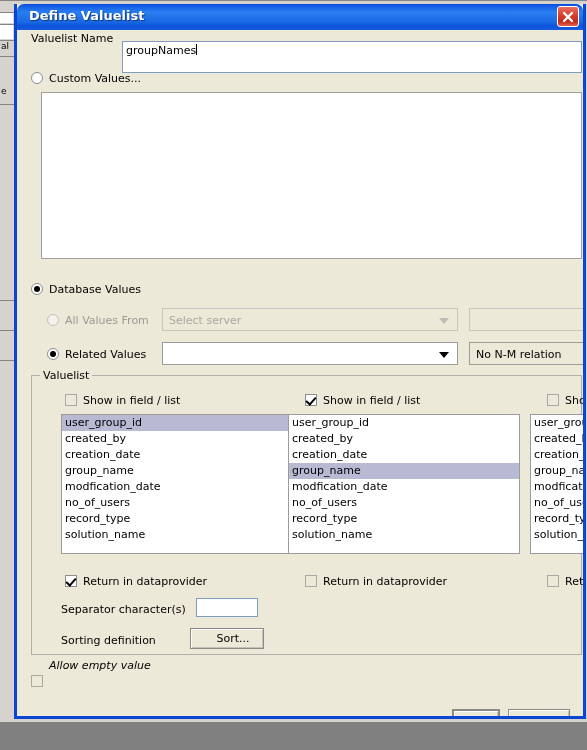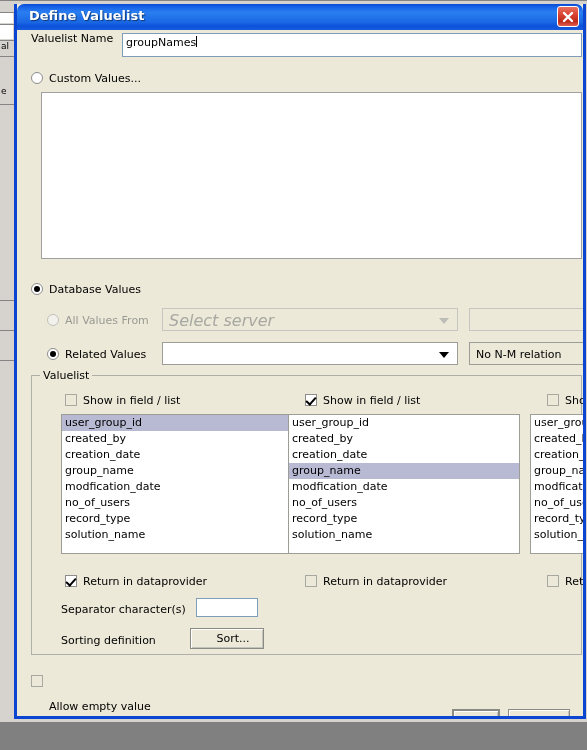--- a/index.html
+++ b/index.html
@@ -126,23 +126,22 @@
 
   .combo {
     position:absolute; background:#ffffff;
     border:1px solid #9d9d97;
     box-sizing:border-box;
     cursor:pointer;
   }
   .combo.dim { background:#ece9d8; border-color:#c6c6c0; }
   .combo .cval {
     position:absolute; left:6px; top:50%; transform:translateY(-50%);
-    font-size:16px; color:#000; white-space:nowrap;
-    font-family:"DejaVu Sans","Liberation Sans",sans-serif;
-    font-style:italic;
+    font-size:11px; color:#000; white-space:nowrap;
+    font-family:"DejaVu Sans","Liberation Sans",sans-serif;
   }
   .combo.dim .cval { color:#a8a8a2; }
   .combo .arrow {
     position:absolute; right:8px; top:50%;
     margin-top:-2px;
     width:0; height:0;
     border-left:5px solid transparent;
     border-right:5px solid transparent;
     border-top:6px solid #000;
   }
@@ -232,21 +231,21 @@
       <div class="close-btn">
         <svg width="14" height="14" viewBox="0 0 14 14" aria-hidden="true">
           <path d="M3 3 L11 11 M11 3 L3 11" stroke="#ffffff" stroke-width="2.4" stroke-linecap="round" fill="none"></path>
         </svg>
       </div>
     </div>
 
     <div class="body">
 
       <div class="lbl" style="left:14px;top:2px;text-align:right;">Valuelist Name</div>
-      <div class="textfield" style="left:105px;top:3px;width:460px;height:24px;"><span>groupNames</span><span class="caret"></span></div>
+      <div class="textfield" style="left:105px;top:11px;width:460px;height:32px;"><span>groupNames</span><span class="caret"></span></div>
 
       <div class="radio" style="left:14px;top:42px;"></div>
       <div class="lbl" style="left:32px;top:42px;">Custom Values...</div>
       <div class="textarea" style="left:24px;top:62px;width:541px;height:167px;"></div>
 
       <div class="radio on" style="left:14px;top:253px;"></div>
       <div class="lbl" style="left:32px;top:253px;">Database Values</div>
 
       <div class="radio dim" style="left:30px;top:284px;"></div>
       <div class="lbl dim" style="left:48px;top:284px;">All Values From</div>
@@ -318,21 +317,21 @@
 
       <div class="lbl" style="left:44px;top:573px;">Separator character(s)</div>
       <div class="textfield" style="left:179px;top:568px;width:62px;height:19px;"><span></span></div>
 
       <div class="lbl" style="left:44px;top:604px;">Sorting definition</div>
       <div class="button" style="left:173px;top:598px;width:74px;height:21px;">
         <span style="line-height:19px;">Sort...</span>
       </div>
 
       <div class="checkbox off" style="left:14px;top:645px;"></div>
-      <div class="lbl" style="left:32px;top:670px;">Allow empty value</div>
+      <div class="lbl" style="left:32px;top:629px;font-style:italic;">Allow empty value</div>
 
       <div class="button default" style="left:435px;top:679px;width:48px;height:23px;">
         <span style="line-height:19px;">OK</span>
       </div>
       <div class="button" style="left:491px;top:679px;width:62px;height:23px;">
         <span style="line-height:21px;">Cancel</span>
       </div>
 
     </div>
   </div>

